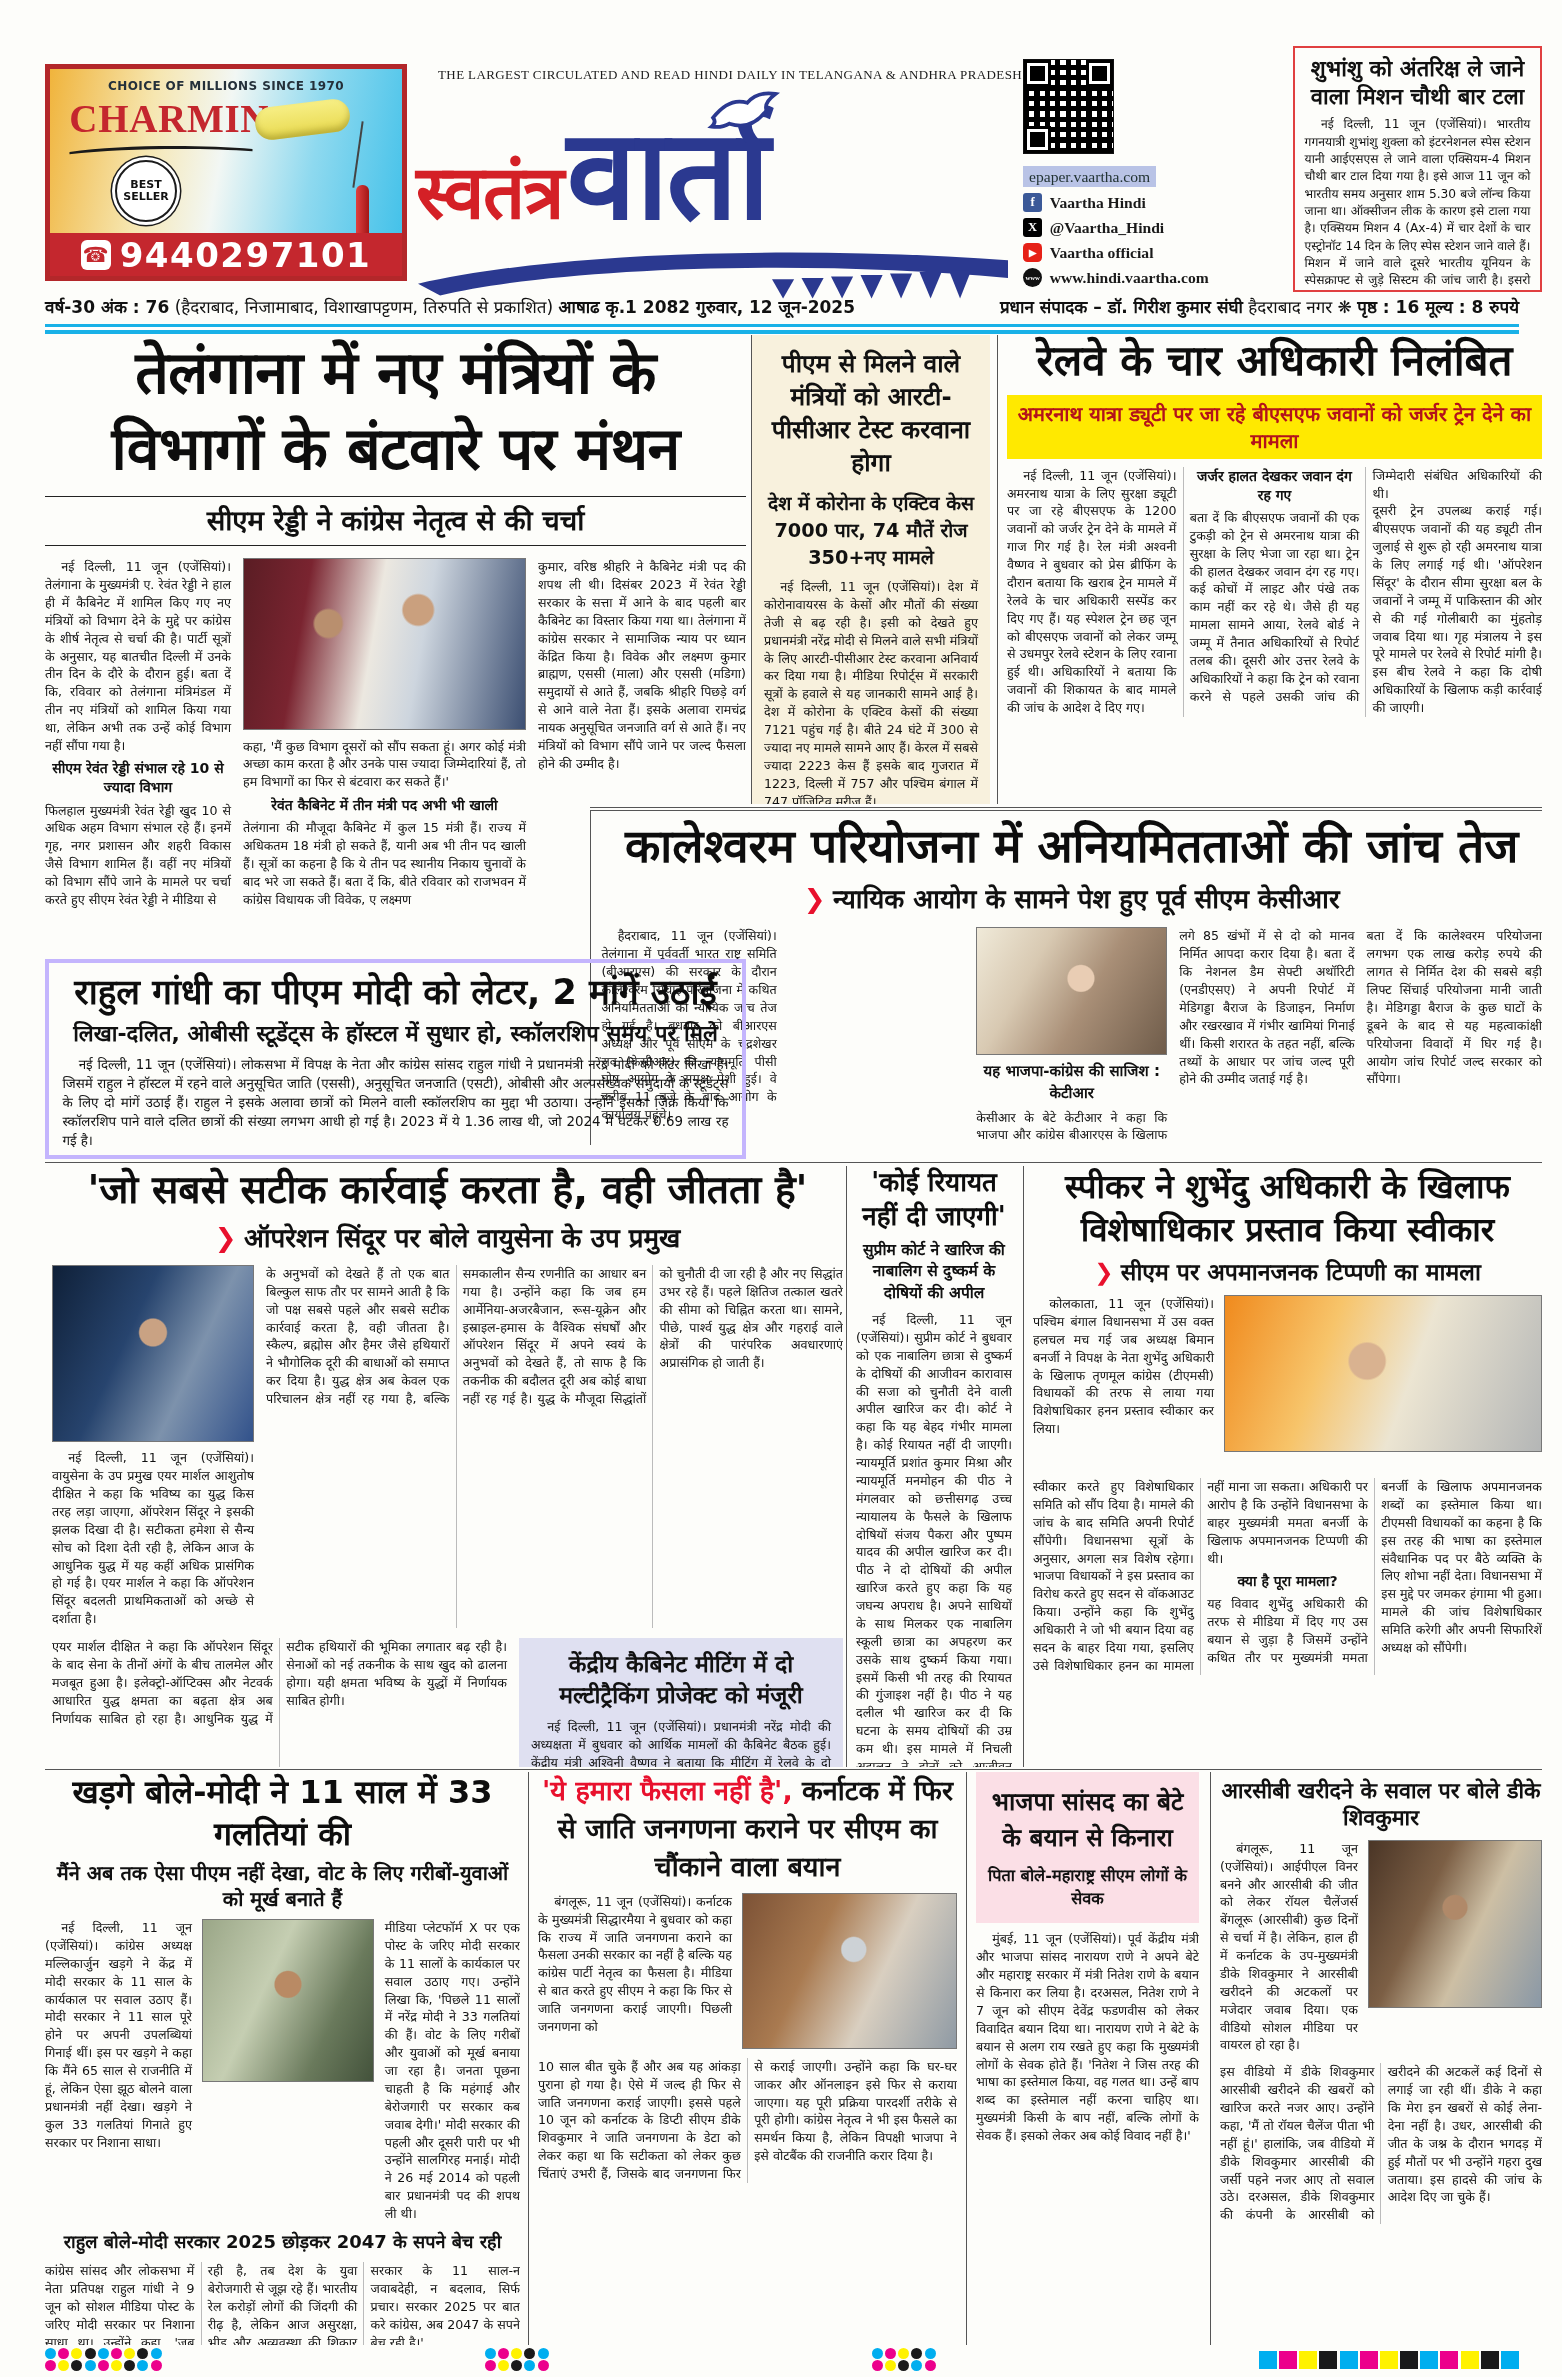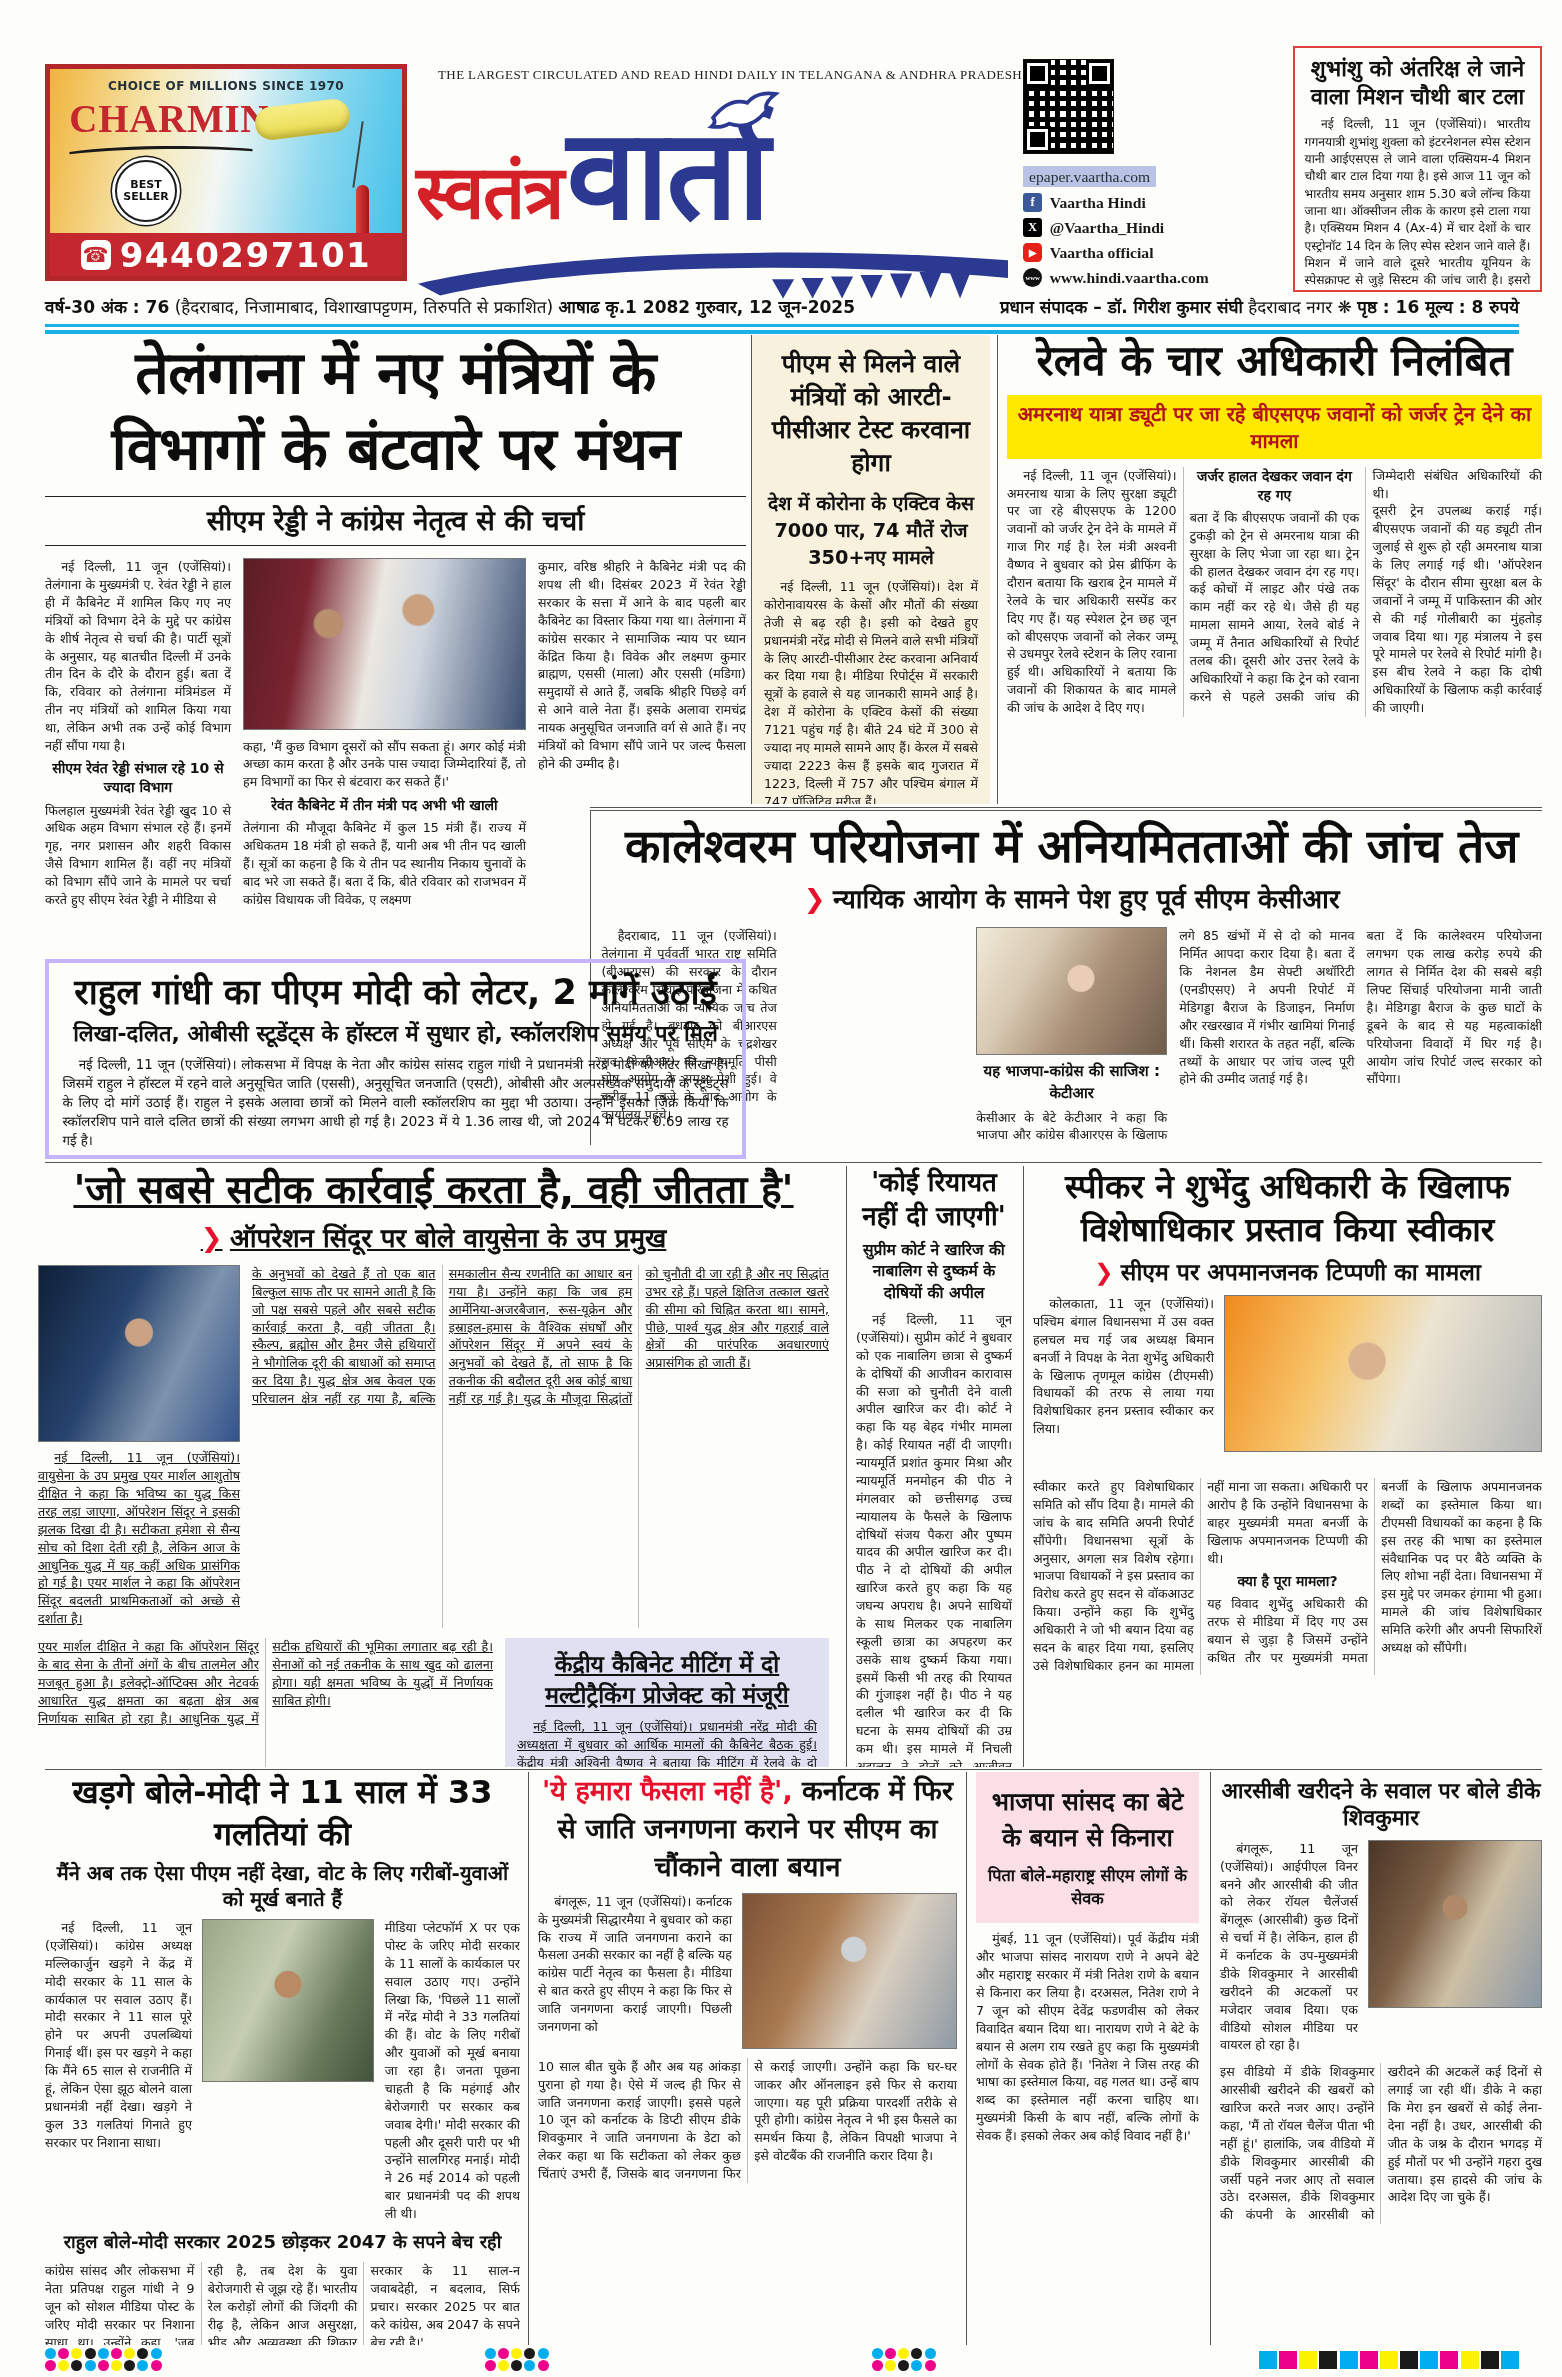--- a/index.html
+++ b/index.html
@@ -133,21 +133,21 @@
         linear-gradient(120deg,#f0ead9 0%,#d8c9b2 30%,#a98f77 58%,#6f5c4a 100%); }
   .k-caption { font-weight:bold; font-size:15px; text-align:center; margin:6px 0 4.5px; }
 
   
   #rahul { left:45px; top:959px; width:701px; height:200px; border:4px solid #c4b5fd; padding:7.4px 13.4px; }
   .rh-h { font-size:35px; }
   .rh-deck { font-size:22px; margin:4.5px 0 6px; }
   .rh-body { font-size:13.4px; }
 
   
-  #airforce { left:38px; top:1166px; width:791px; height:601px;text-decoration:underline; }
+  #airforce { left:52px; top:1166px; width:791px; height:601px; }
   .af-h { font-size:39px; }
   .af-deck { margin:7.4px 0 9px; font-size:26px; }
   .af-top { display:flex; gap:12px; }
   .af-photo { flex:0 0 202px; height:177px;
       background:
         radial-gradient(circle at 50% 38%, #c9a283 0 9%, rgba(0,0,0,0) 10%),
         linear-gradient(115deg,#0f2038 0%,#27446e 38%,#7d92ac 66%,#32528b 100%); }
   .af-leftcol { flex:0 0 202px; }
   .af-cols { flex:1; }
   .af-bottom { display:flex; gap:12px; margin-top:10.4px; }

